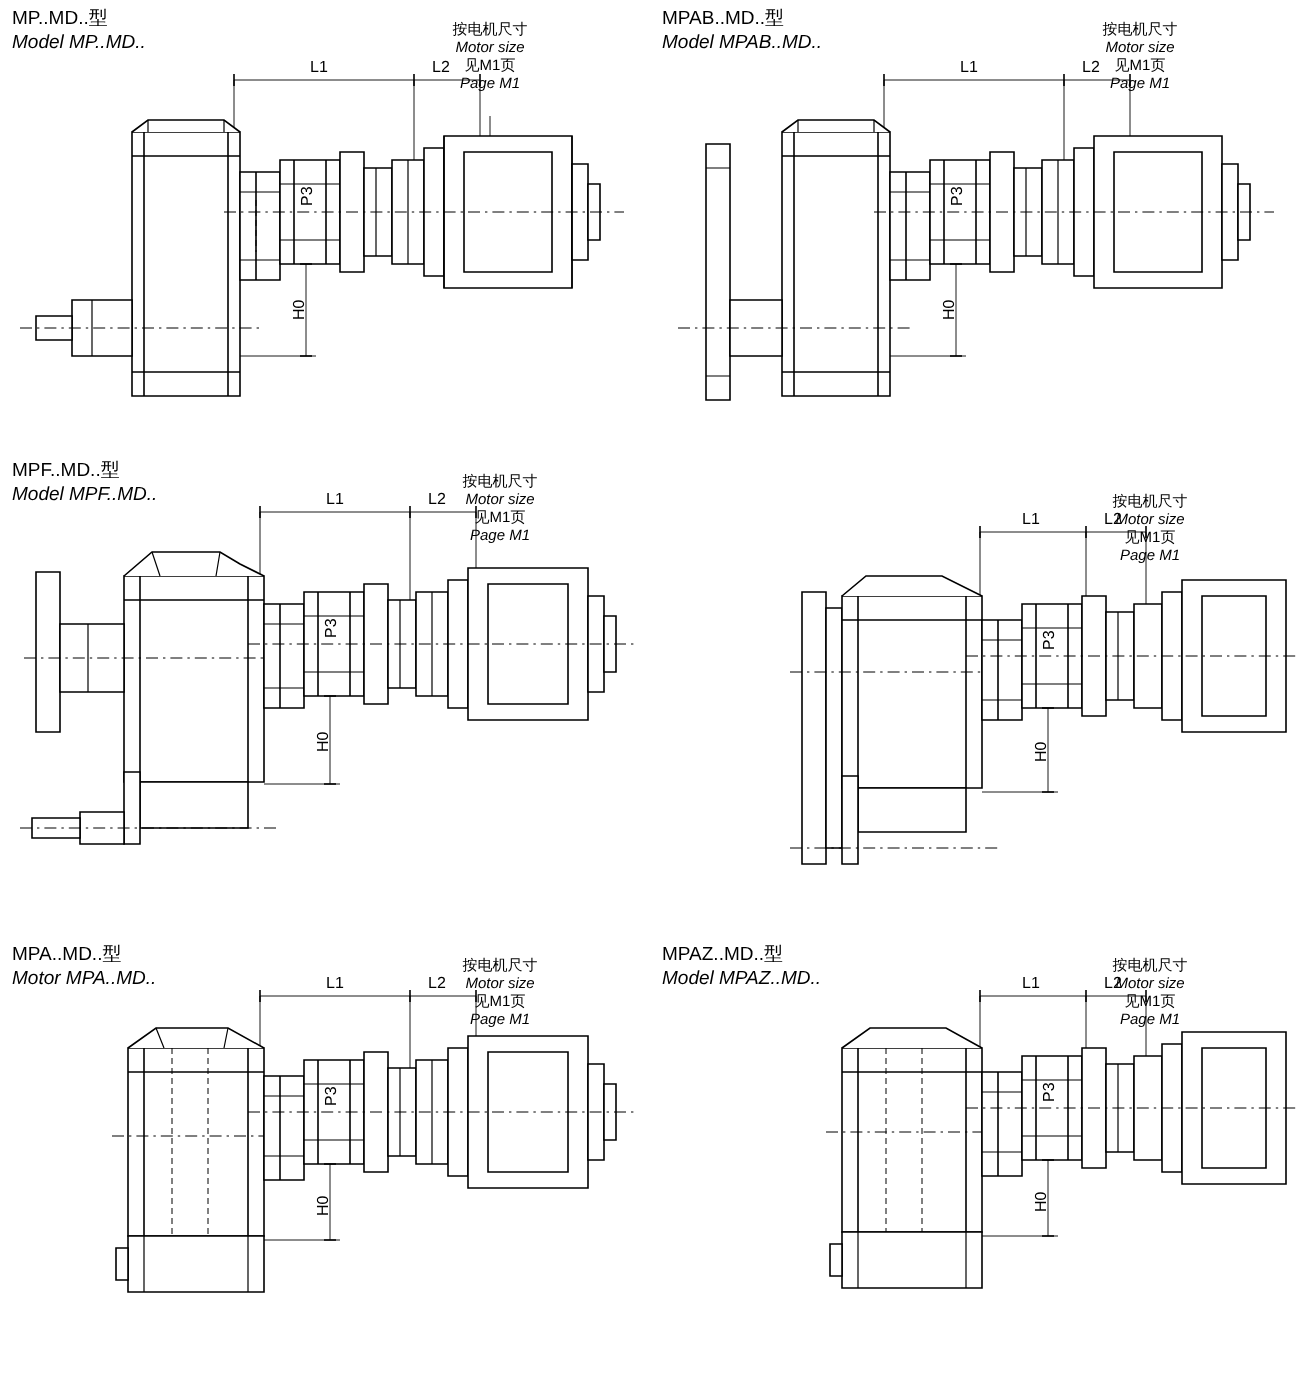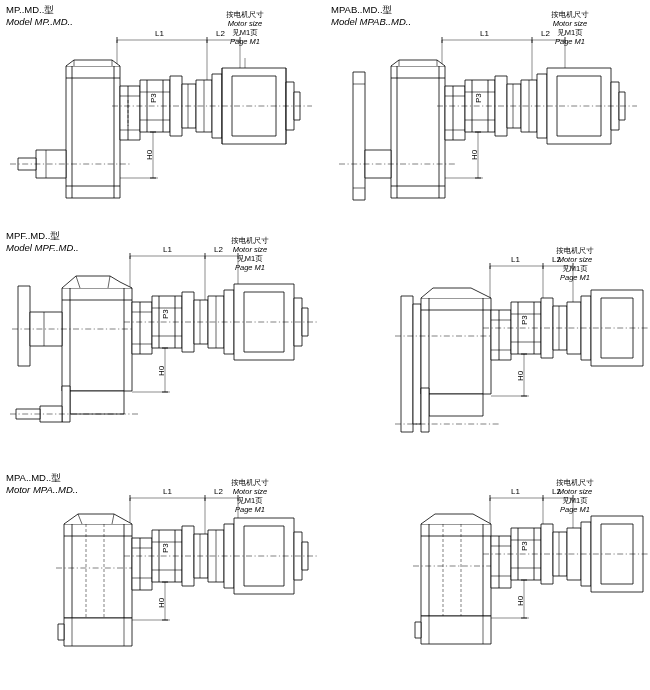--- a/index.html
+++ b/index.html
@@ -344,20 +344,22 @@
 
       <line class="ln-hair" x1="165" y1="114" x2="165" y2="152"></line>
       <path class="ln" d="M162 114 l6 0 M162 152 l6 0"></path>
       <text class="vtxt" x="164" y="140" transform="rotate(-90 164 140)">H0</text>
       <line class="ln-hair" x1="132" y1="152" x2="170" y2="152"></line>
       <path class="ln-thin" d="M132 80 L152 80 M132 110 L152 110"></path>
     </svg>
   </div>
 
   <div class="cell" style="left:325px;top:468px;">
+    <div class="cell-title"><span class="cn">MPAZ..MD..型</span>
+<span class="en">Model MPAZ..MD..</span></div>
 
     <div class="motor-note" style="left:205px;top:10px;width:90px;"><span>按电机尺寸</span>
 <span class="it">Motor size</span>
 <span>见M1页</span>
 <span class="it">Page M1</span></div>
 
     <svg width="325" height="222" viewBox="0 0 325 222">
       <line class="ln-hair" x1="165" y1="30" x2="218" y2="30"></line>
       <path class="ln" d="M165 27 l0 6 M218 27 l0 6"></path>
       <text class="dimtxt" x="186" y="26">L1</text>

